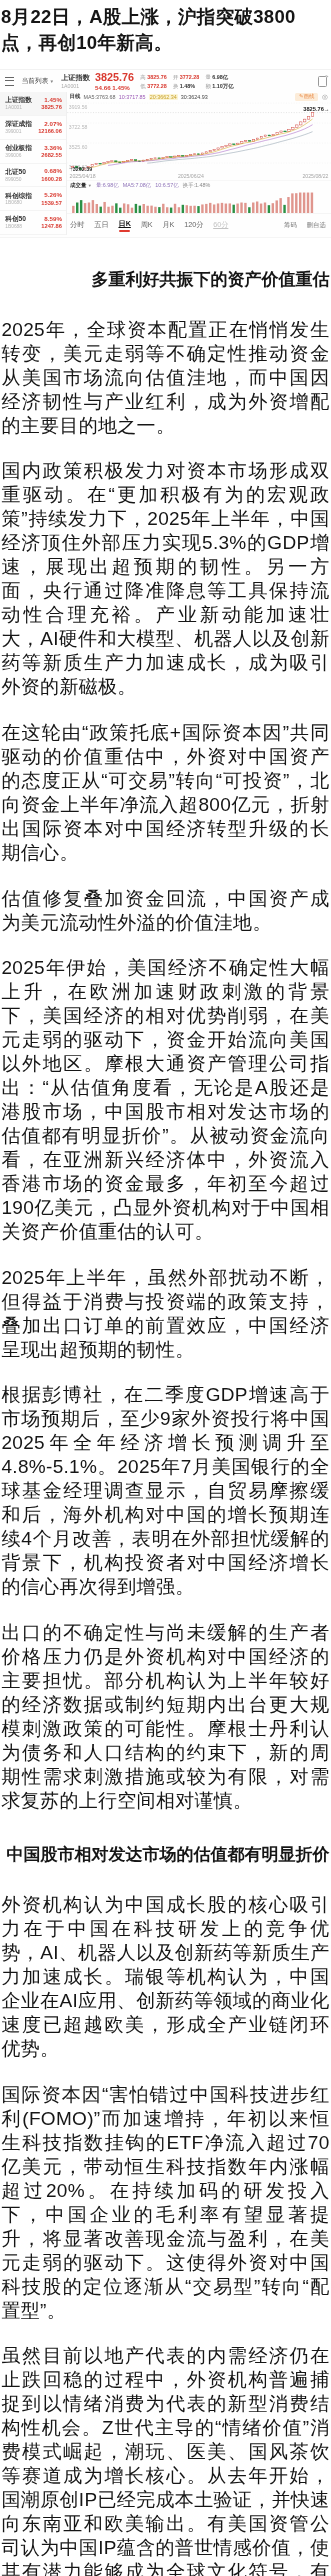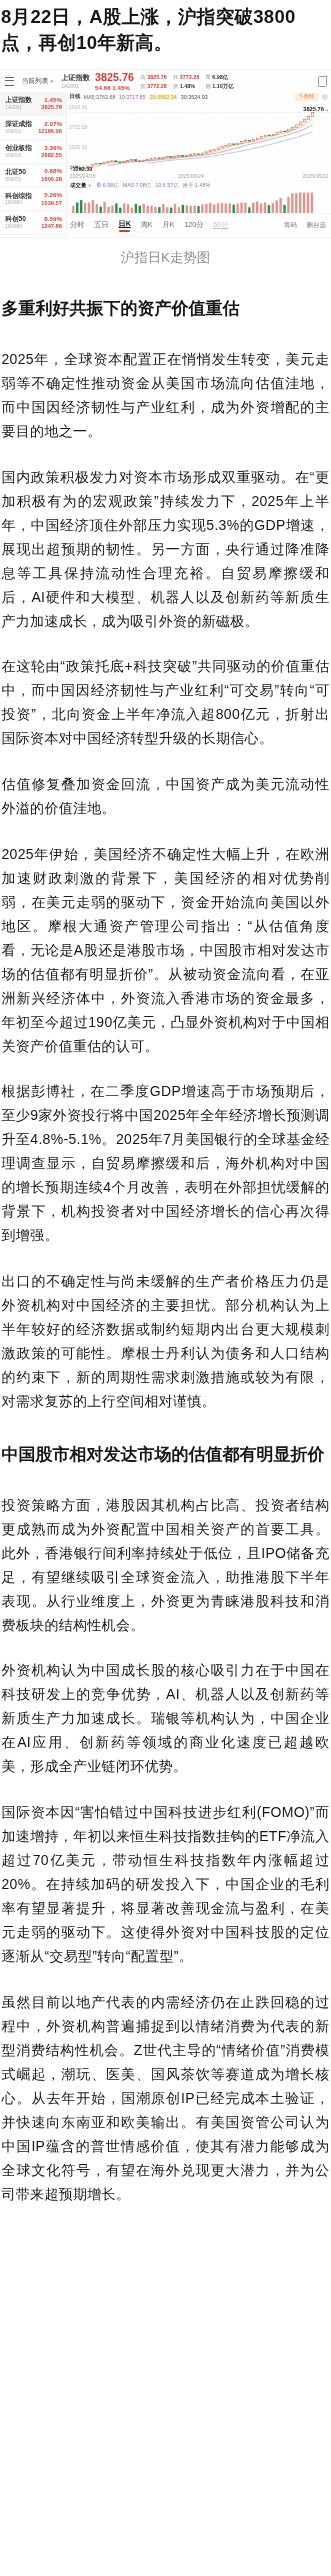--- a/index.html
+++ b/index.html
@@ -63,22 +63,22 @@
   .tabs{height:23px;display:flex;align-items:center;gap:9.8px;padding:0 5.2px 0 3.1px;border-top:0.5px solid #f5f5f5;}
   .tab{font-size:7.2px;color:#666;text-align:center;}
   .tab.active{color:#111;font-weight:700;text-decoration:underline;}
   .tab.active::after{content:"";display:block;width:10.3px;height:1.5px;background:#e03b30;border-radius:1px;margin:1px auto 0;}
   .tab.dim{color:#c3c3c3;text-decoration:underline;}
   .flex1{flex:1;}
   .rtab{font-size:6.4px;color:#777;}
   
   .caption{text-align:center;color:#8c8c8c;font-size:13.4px;margin:11.3px 0 24px;}
   .article{padding:0 1.5px;}
-  .para{font-size:14px;line-height:24px;margin:0 0 21.6px;text-align:justify;letter-spacing:0.3px;}
-  .sec-h{font-size:17px;line-height:24px;font-weight:700;text-align:left;margin:30px 0 26px;}
+  .para{font-size:19px;line-height:24px;margin:0 0 21.6px;text-align:justify;letter-spacing:0.3px;}
+  .sec-h{font-size:17px;line-height:24px;font-weight:700;text-align:right;margin:30px 0 26px;}
   svg{display:block;}
 </style>
 </head>
 <body>
 
 <div class="page">
 
   <h1 class="headline">8月22日，A股上涨，沪指突破3800点，再创10年新高。</h1>
 
   <div class="app">
@@ -412,31 +412,30 @@
             <span class="tab">120分</span>
             <span class="tab dim">60分</span>
             <span class="flex1"></span>
             <span class="rtab">筹码</span>
             <span class="rtab">删自选</span>
           </div>
       </div>
     </div>
   </div>
 
-  <div class="caption">沪指日K走势图</div>
 
   <div class="article" id="article">
       <h2 class="sec-h">多重利好共振下的资产价值重估</h2>
       <p class="para">2025年，全球资本配置正在悄悄发生转变，美元走弱等不确定性推动资金从美国市场流向估值洼地，而中国因经济韧性与产业红利，成为外资增配的主要目的地之一。</p>
-      <p class="para">国内政策积极发力对资本市场形成双重驱动。在“更加积极有为的宏观政策”持续发力下，2025年上半年，中国经济顶住外部压力实现5.3%的GDP增速，展现出超预期的韧性。另一方面，央行通过降准降息等工具保持流动性合理充裕。自贸易摩擦缓和后，AI硬件和大模型、机器人以及创新药等新质生产力加速成长，成为吸引外资的新磁极。</p>
-      <p class="para">在这轮由“政策托底+科技突破”共同驱动的价值重估中，而中国因经济韧性与产业红利“可交易”转向“可投资”，北向资金上半年净流入超800亿元，折射出国际资本对中国经济转型升级的长期信心。</p>
+      <p class="para">国内政策积极发力对资本市场形成双重驱动。在“更加积极有为的宏观政策”持续发力下，2025年上半年，中国经济顶住外部压力实现5.3%的GDP增速，展现出超预期的韧性。另一方面，央行通过降准降息等工具保持流动性合理充裕。产业新动能加速壮大，AI硬件和大模型、机器人以及创新药等新质生产力加速成长，成为吸引外资的新磁极。</p>
+      <p class="para">在这轮由“政策托底+国际资本因”共同驱动的价值重估中，外资对中国资产的态度正从“可交易”转向“可投资”，北向资金上半年净流入超800亿元，折射出国际资本对中国经济转型升级的长期信心。</p>
       <p class="para">估值修复叠加资金回流，中国资产成为美元流动性外溢的价值洼地。</p>
       <p class="para">2025年伊始，美国经济不确定性大幅上升，在欧洲加速财政刺激的背景下，美国经济的相对优势削弱，在美元走弱的驱动下，资金开始流向美国以外地区。摩根大通资产管理公司指出：“从估值角度看，无论是A股还是港股市场，中国股市相对发达市场的估值都有明显折价”。从被动资金流向看，在亚洲新兴经济体中，外资流入香港市场的资金最多，年初至今超过190亿美元，凸显外资机构对于中国相关资产价值重估的认可。</p>
+      <p class="para">2025年上半年，虽然外部扰动不断，但得益于消费与投资端的政策支持，叠加出口订单的前置效应，中国经济呈现出超预期的韧性。</p>
       <p class="para">根据彭博社，在二季度GDP增速高于市场预期后，至少9家外资投行将中国2025年全年经济增长预测调升至4.8%-5.1%。2025年7月美国银行的全球基金经理调查显示，自贸易摩擦缓和后，海外机构对中国的增长预期连续4个月改善，表明在外部担忧缓解的背景下，机构投资者对中国经济增长的信心再次得到增强。</p>
       <p class="para">出口的不确定性与尚未缓解的生产者价格压力仍是外资机构对中国经济的主要担忧。部分机构认为上半年较好的经济数据或制约短期内出台更大规模刺激政策的可能性。摩根士丹利认为债务和人口结构的约束下，新的周期性需求刺激措施或较为有限，对需求复苏的上行空间相对谨慎。</p>
       <h2 class="sec-h">中国股市相对发达市场的估值都有明显折价</h2>
-      <p class="para">投资策略方面，港股因其机构占比高、投资者结构更成熟而成为外资配置中国相关资产的首要工具。此外，香港银行间利率持续处于低位，且IPO储备充足，有望继续吸引全球资金流入，助推港股下半年表现。从行业维度上，外资更为青睐港股科技和消费板块的结构性机会。</p>
       <p class="para">外资机构认为中国成长股的核心吸引力在于中国在科技研发上的竞争优势，AI、机器人以及创新药等新质生产力加速成长。瑞银等机构认为，中国企业在AI应用、创新药等领域的商业化速度已超越欧美，形成全产业链闭环优势。</p>
       <p class="para">国际资本因“害怕错过中国科技进步红利(FOMO)”而加速增持，年初以来恒生科技指数挂钩的ETF净流入超过70亿美元，带动恒生科技指数年内涨幅超过20%。在持续加码的研发投入下，中国企业的毛利率有望显著提升，将显著改善现金流与盈利，在美元走弱的驱动下。这使得外资对中国科技股的定位逐渐从“交易型”转向“配置型”。</p>
       <p class="para">虽然目前以地产代表的内需经济仍在止跌回稳的过程中，外资机构普遍捕捉到以情绪消费为代表的新型消费结构性机会。Z世代主导的“情绪价值”消费模式崛起，潮玩、医美、国风茶饮等赛道成为增长核心。从去年开始，国潮原创IP已经完成本土验证，并快速向东南亚和欧美输出。有美国资管公司认为中国IP蕴含的普世情感价值，使其有潜力能够成为全球文化符号，有望在海外兑现更大潜力，并为公司带来超预期增长。</p>
     </div>
 </div>
 
 
 </body></html>

